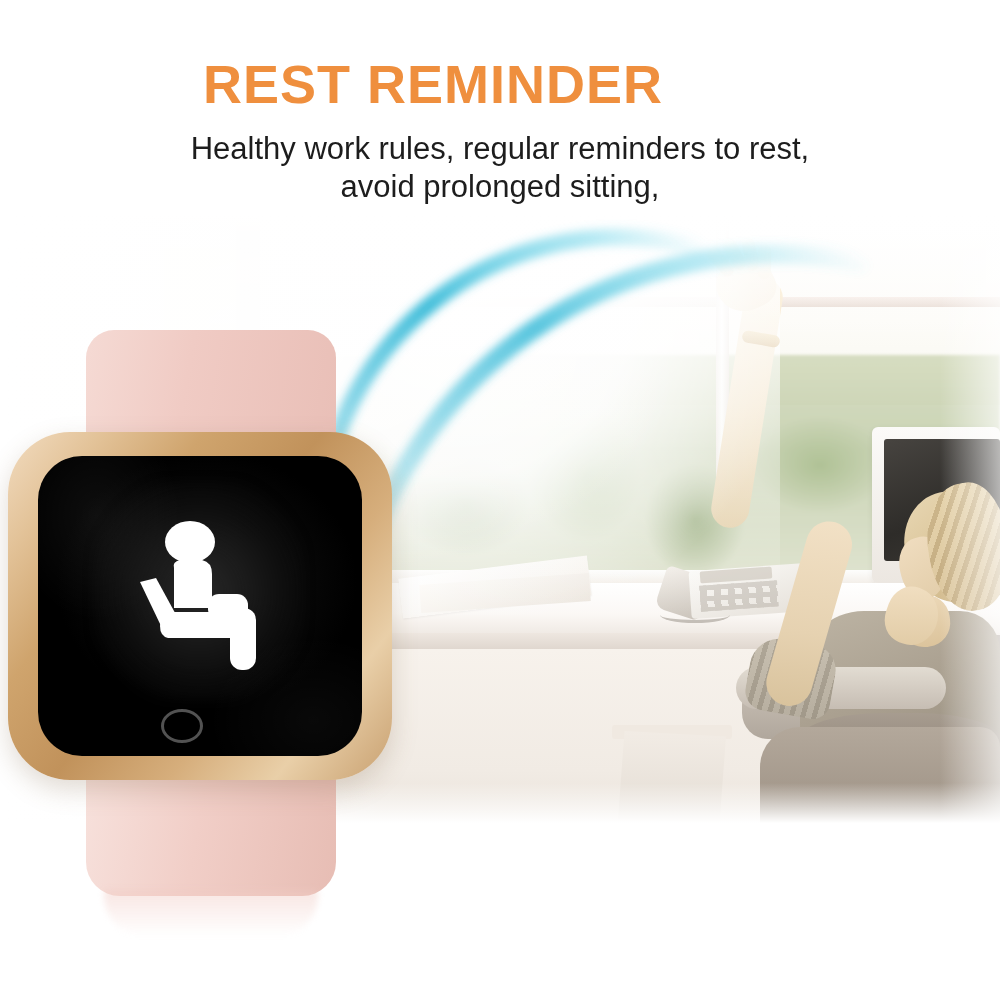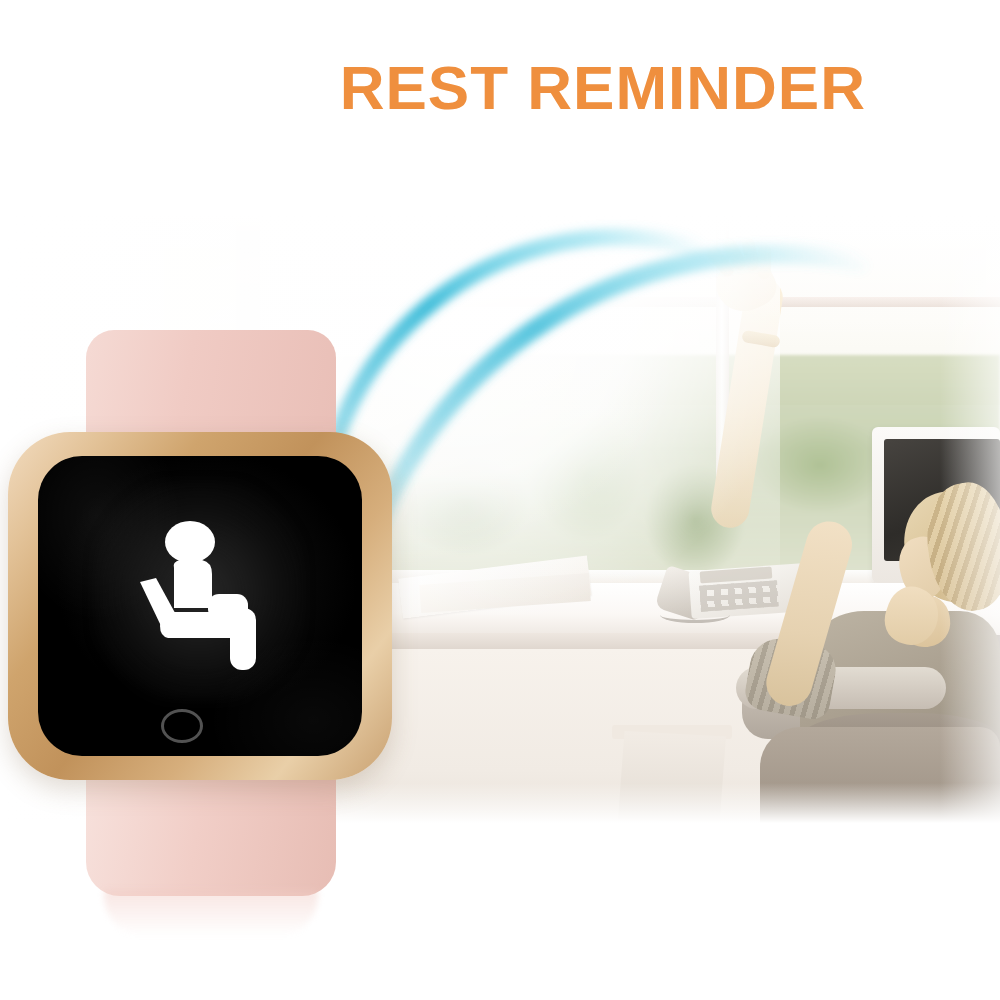--- a/index.html
+++ b/index.html
@@ -12,22 +12,22 @@
   }
   .poster {
     position:relative;
     width:1000px; height:1000px;
     background:#ffffff;
   }
 
   
   .headline {
     position:absolute; top:57px; left:0; width:866px;
-    text-align:right;
-    font-size:62px; font-weight:bold;
+    text-align:center;
+    font-size:54px; font-weight:bold;
     letter-spacing:1px;
     color:#ef8f3e;
     line-height:1.0;
     white-space:nowrap;
   }
   .subhead {
     position:absolute; top:130px; left:0; width:1000px;
     text-align:center;
     font-size:31px; font-weight:normal;
     color:#1d1d1d;
@@ -366,20 +366,24 @@
     filter:blur(.6px);
   }
 </style>
 </head>
 <body>
 
 <div class="poster">
 
   <div class="headline">REST REMINDER</div>
 
+  <div class="subhead">
+    <span class="l1">Healthy work rules, regular reminders to rest,</span>
+    <span class="l2">avoid prolonged sitting,</span>
+  </div>
 
   <div class="scene">
     <div class="scene-inner">
 
       <div class="sky"></div>
       <div class="trees"></div>
       <div class="rail"></div>
       <div class="mullion"></div>
       <div class="rail2"></div>
 

